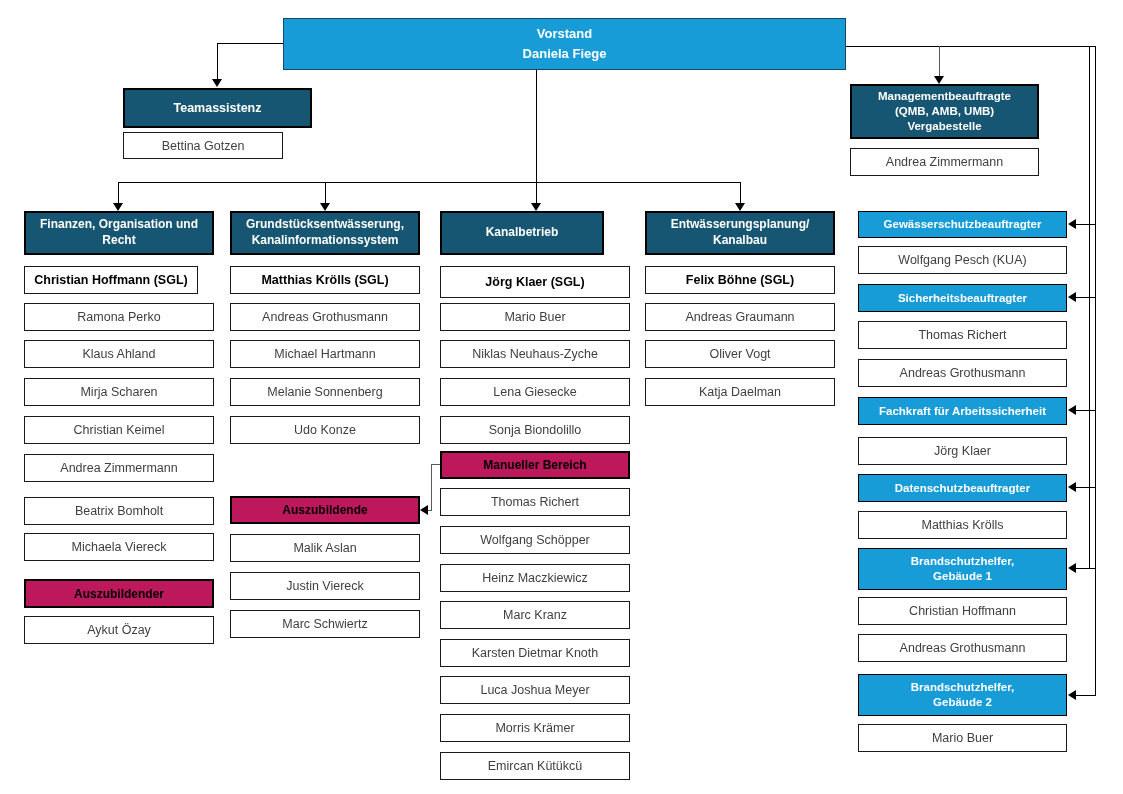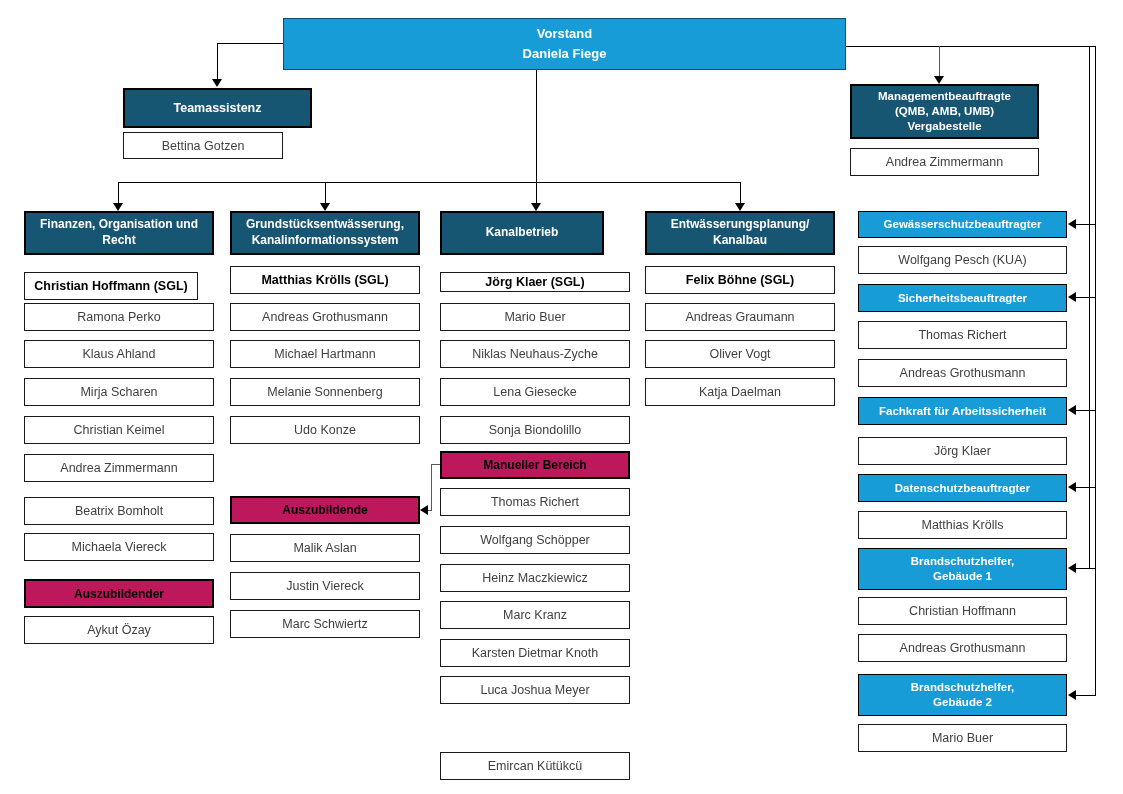--- a/index.html
+++ b/index.html
@@ -96,21 +96,21 @@
   <div class="box hdr-dark" style="left:123px;top:88px;width:189px;height:40px;font-size:12.5px">Teamassistenz</div>
   <div class="box name" style="left:123px;top:132px;width:160px;height:27px">Bettina Gotzen</div>
 
   <div class="box hdr-dark" style="left:850px;top:84px;width:189px;height:55px;font-size:11.5px">Managementbeauftragte
 (QMB, AMB, UMB)
 Vergabestelle</div>
   <div class="box name" style="left:850px;top:148px;width:189px;height:28px">Andrea Zimmermann</div>
 
   <div class="box hdr-dark" style="left:24px;top:211px;width:190px;height:44px">Finanzen, Organisation und
 Recht</div>
-  <div class="box name lead" style="left:24px;top:272px;width:174px;height:28px">Christian Hoffmann (SGL)</div>
+  <div class="box name lead" style="left:24px;top:266px;width:174px;height:28px">Christian Hoffmann (SGL)</div>
   <div class="box name" style="left:24px;top:303px;width:190px;height:28px">Ramona Perko</div>
   <div class="box name" style="left:24px;top:340px;width:190px;height:28px">Klaus Ahland</div>
   <div class="box name" style="left:24px;top:378px;width:190px;height:28px">Mirja Scharen</div>
   <div class="box name" style="left:24px;top:416px;width:190px;height:28px">Christian Keimel</div>
   <div class="box name" style="left:24px;top:454px;width:190px;height:28px">Andrea Zimmermann</div>
   <div class="box name" style="left:24px;top:497px;width:190px;height:28px">Beatrix Bomholt</div>
   <div class="box name" style="left:24px;top:533px;width:190px;height:28px">Michaela Viereck</div>
   <div class="box gray" style="left:24px;top:579px;width:190px;height:29px">Auszubildender</div>
   <div class="box name" style="left:24px;top:616px;width:190px;height:28px">Aykut Özay</div>
 
@@ -120,32 +120,33 @@
   <div class="box name" style="left:230px;top:303px;width:190px;height:28px">Andreas Grothusmann</div>
   <div class="box name" style="left:230px;top:340px;width:190px;height:28px">Michael Hartmann</div>
   <div class="box name" style="left:230px;top:378px;width:190px;height:28px">Melanie Sonnenberg</div>
   <div class="box name" style="left:230px;top:416px;width:190px;height:28px">Udo Konze</div>
   <div class="box gray" style="left:230px;top:496px;width:190px;height:28px">Auszubildende</div>
   <div class="box name" style="left:230px;top:534px;width:190px;height:28px">Malik Aslan</div>
   <div class="box name" style="left:230px;top:572px;width:190px;height:28px">Justin Viereck</div>
   <div class="box name" style="left:230px;top:610px;width:190px;height:28px">Marc Schwiertz</div>
 
   <div class="box hdr-dark" style="left:440px;top:211px;width:164px;height:44px">Kanalbetrieb</div>
-  <div class="box name lead" style="left:440px;top:272px;width:190px;height:20px">Jörg Klaer (SGL)</div>
+  <div class="box name lead" style="left:440px;top:266px;width:190px;height:32px">Jörg Klaer (SGL)</div>
   <div class="box name" style="left:440px;top:303px;width:190px;height:28px">Mario Buer</div>
   <div class="box name" style="left:440px;top:340px;width:190px;height:28px">Niklas Neuhaus-Zyche</div>
   <div class="box name" style="left:440px;top:378px;width:190px;height:28px">Lena Giesecke</div>
   <div class="box name" style="left:440px;top:416px;width:190px;height:28px">Sonja Biondolillo</div>
   <div class="box gray" style="left:440px;top:451px;width:190px;height:28px">Manueller Bereich</div>
   <div class="box name" style="left:440px;top:488px;width:190px;height:28px">Thomas Richert</div>
   <div class="box name" style="left:440px;top:526px;width:190px;height:28px">Wolfgang Schöpper</div>
   <div class="box name" style="left:440px;top:564px;width:190px;height:28px">Heinz Maczkiewicz</div>
   <div class="box name" style="left:440px;top:601px;width:190px;height:28px">Marc Kranz</div>
   <div class="box name" style="left:440px;top:639px;width:190px;height:28px">Karsten Dietmar Knoth</div>
   <div class="box name" style="left:440px;top:676px;width:190px;height:28px">Luca Joshua Meyer</div>
+  <div class="box name" style="left:440px;top:714px;width:190px;height:28px">Morris Krämer</div>
   <div class="box name" style="left:440px;top:752px;width:190px;height:28px">Emircan Kütükcü</div>
 
   <div class="box hdr-dark" style="left:645px;top:211px;width:190px;height:44px">Entwässerungsplanung/
 Kanalbau</div>
   <div class="box name lead" style="left:645px;top:266px;width:190px;height:28px">Felix Böhne (SGL)</div>
   <div class="box name" style="left:645px;top:303px;width:190px;height:28px">Andreas Graumann</div>
   <div class="box name" style="left:645px;top:340px;width:190px;height:28px">Oliver Vogt</div>
   <div class="box name" style="left:645px;top:378px;width:190px;height:28px">Katja Daelman</div>
 
   <div class="box hdr-blue" style="left:858px;top:211px;width:209px;height:27px">Gewässerschutzbeauftragter</div>

